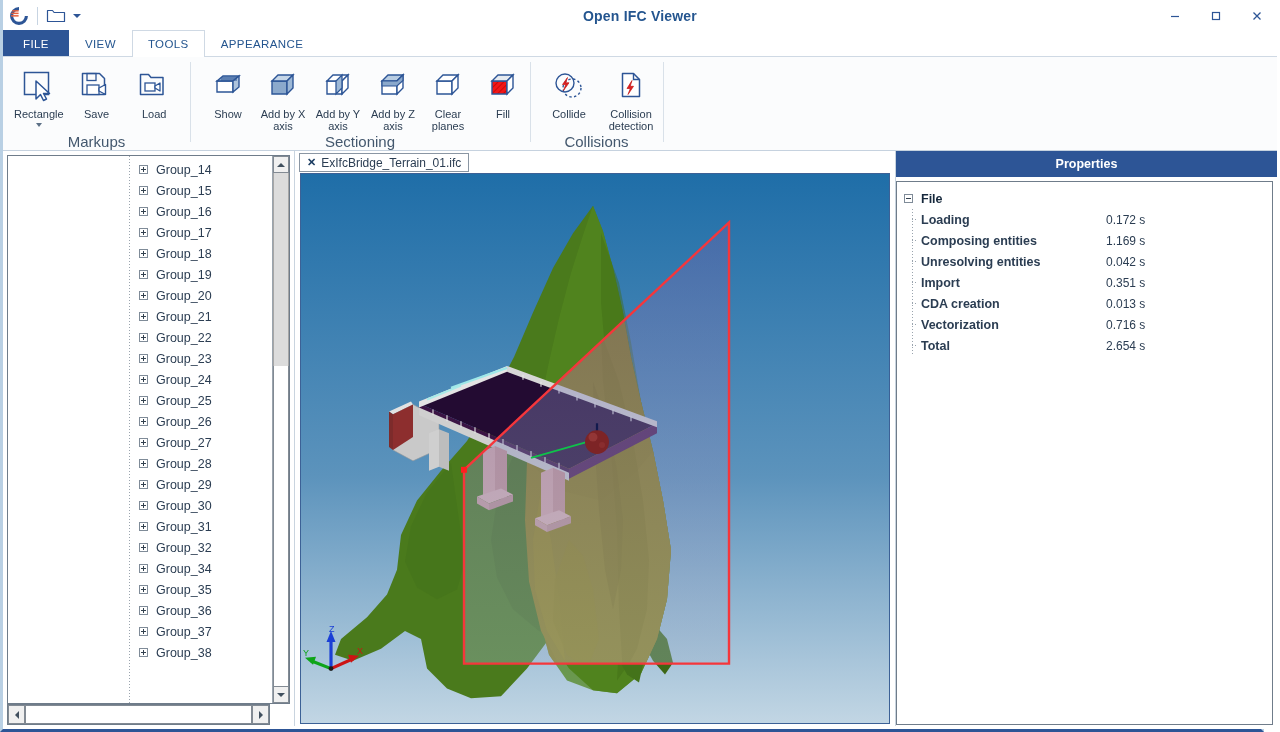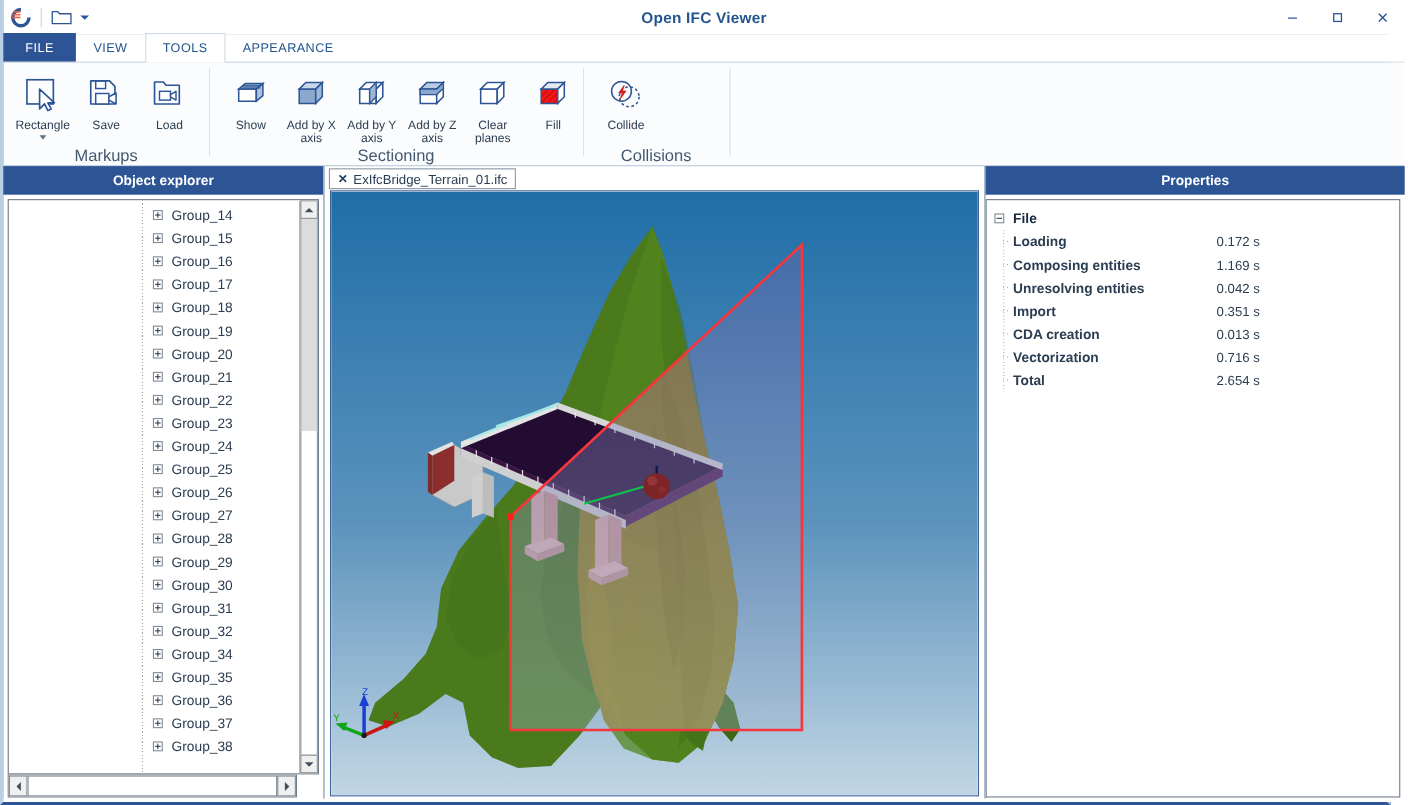--- a/index.html
+++ b/index.html
@@ -6,21 +6,21 @@
   html,body { width:1280px; height:732px; overflow:hidden; }
   body {
     font-family: "Liberation Sans", sans-serif;
     font-size: 12px;
     color: #24456b;
     background: #ffffff;
   }
   .app {
     width:1264px; height:732px;
     position:relative;
-    background:#0c4a6e;
+    background:#a16207;
     border-left:3px solid #b9d0e4;
     border-right:3px solid #b9d0e4;
     border-bottom:3px solid #2d5596;
     border-top:0;
   }
 
   
   .titlebar {
     position:absolute; left:0; top:0; width:1274px; height:31px;
     background:#ffffff;
@@ -357,31 +357,40 @@
         <div class="rbtn">
           <span class="ico">
             <svg width="38" height="34" viewBox="0 0 38 34">
               <circle cx="15" cy="14" r="9" fill="none" stroke="#2d5596" stroke-width="1.4"></circle>
               <circle cx="22" cy="19" r="9" fill="none" stroke="#2d5596" stroke-width="1.4" stroke-dasharray="2.4 2.4"></circle>
               <path d="M17.5 8.5 L12.5 15.5 L15.8 15.5 L13.5 21.5 L19 13.8 L15.7 13.8 Z" fill="#e02020" stroke="#c01414" stroke-width="0.7" stroke-linejoin="round"></path>
             </svg>
           </span>
           <span class="lbl">Collide</span>
         </div>
+        <div class="rbtn">
+          <span class="ico">
+            <svg width="38" height="34" viewBox="0 0 38 34">
+              <path d="M10.5 4.5h11l6 6v17h-17z" fill="#ffffff" stroke="#2d5596" stroke-width="1.5" stroke-linejoin="round"></path>
+              <path d="M21.5 4.5 L21.5 10.5 L27.5 10.5" fill="none" stroke="#2d5596" stroke-width="1.4"></path>
+              <path d="M20 11.5 L15 19.5 L18.3 19.5 L16 25.5 L21.5 17.3 L18.2 17.3 Z" fill="#e02020" stroke="#c01414" stroke-width="0.7" stroke-linejoin="round"></path>
+            </svg>
+          </span>
+          <span class="lbl">Collision detection</span>
+        </div>
       </div>
       <div class="gtitle">Collisions</div>
     </div>
 
     <div class="rgroup" style="width:8px;"></div>
   </div>
 
   <div class="main">
 
     <div class="explorer">
-      <div class="panelhdr">Object explorer</div>
       <div class="tree-wrap">
         <div class="tree">
           <div class="tree-dotline"></div>
           <div id="tree-rows">
               <div class="trow">
                 <span class="plus"></span>
                 <span class="tlabel">Group_14</span>
               </div>
               <div class="trow">
                 <span class="plus"></span>

